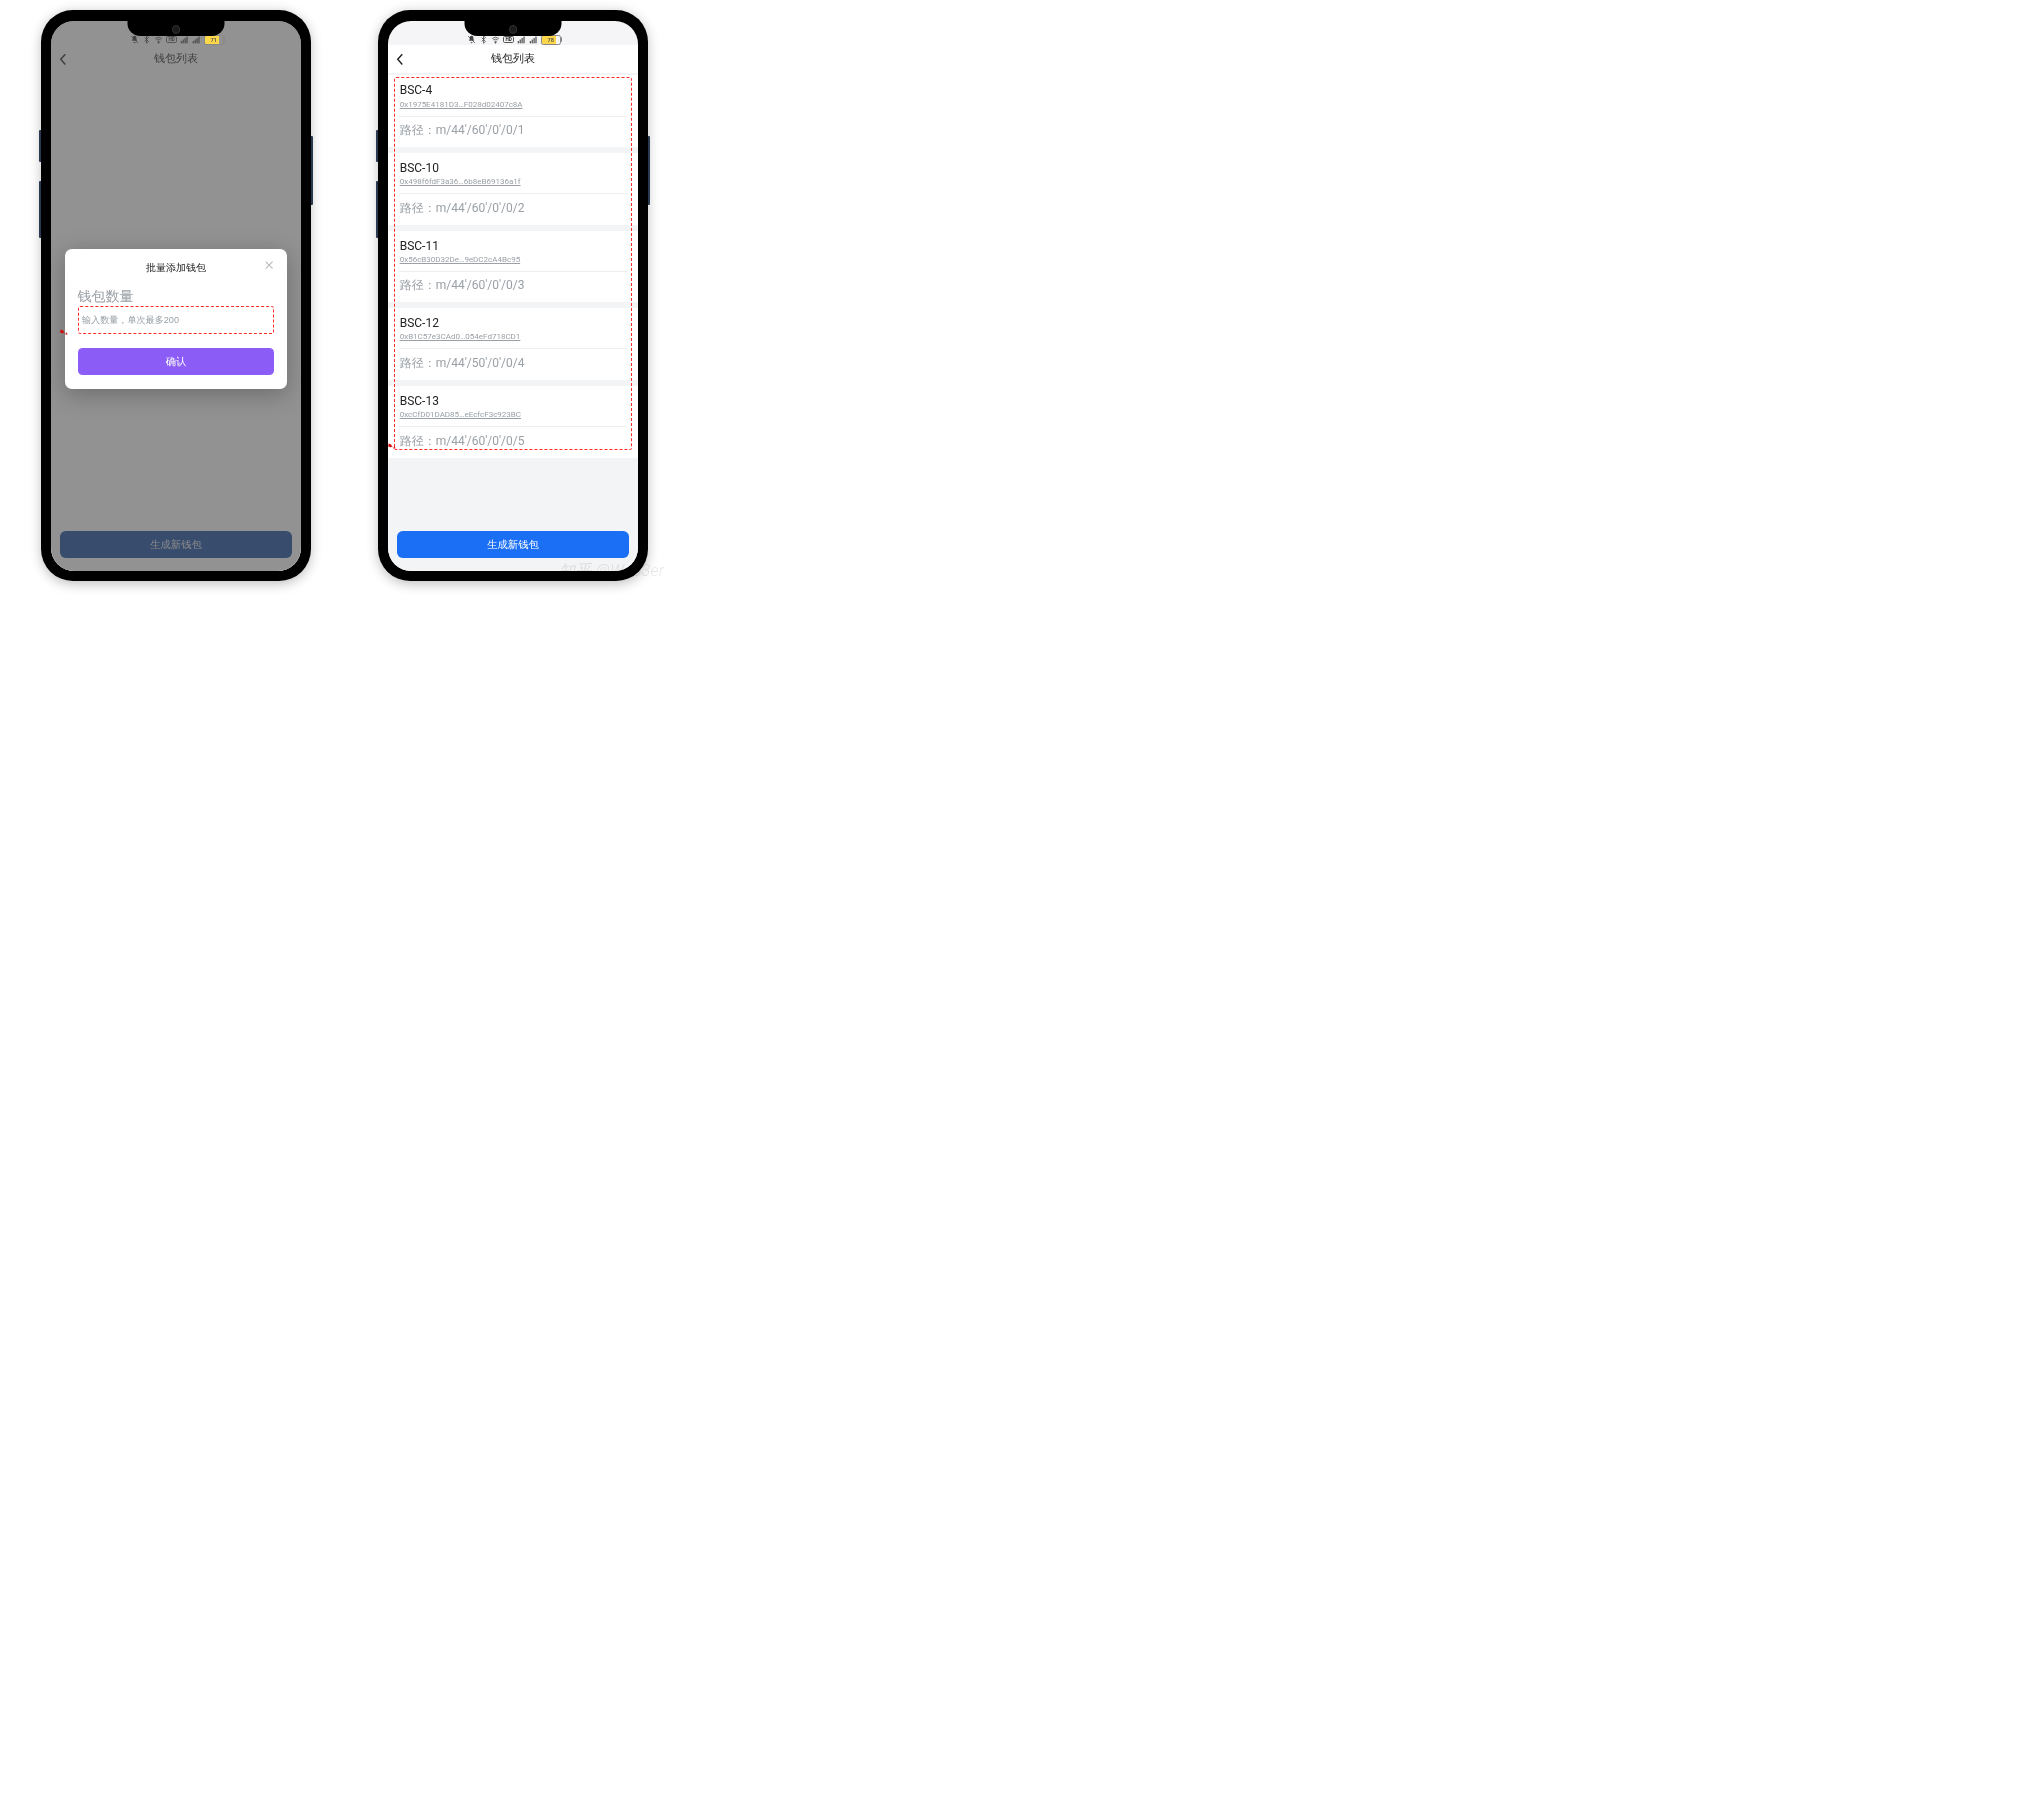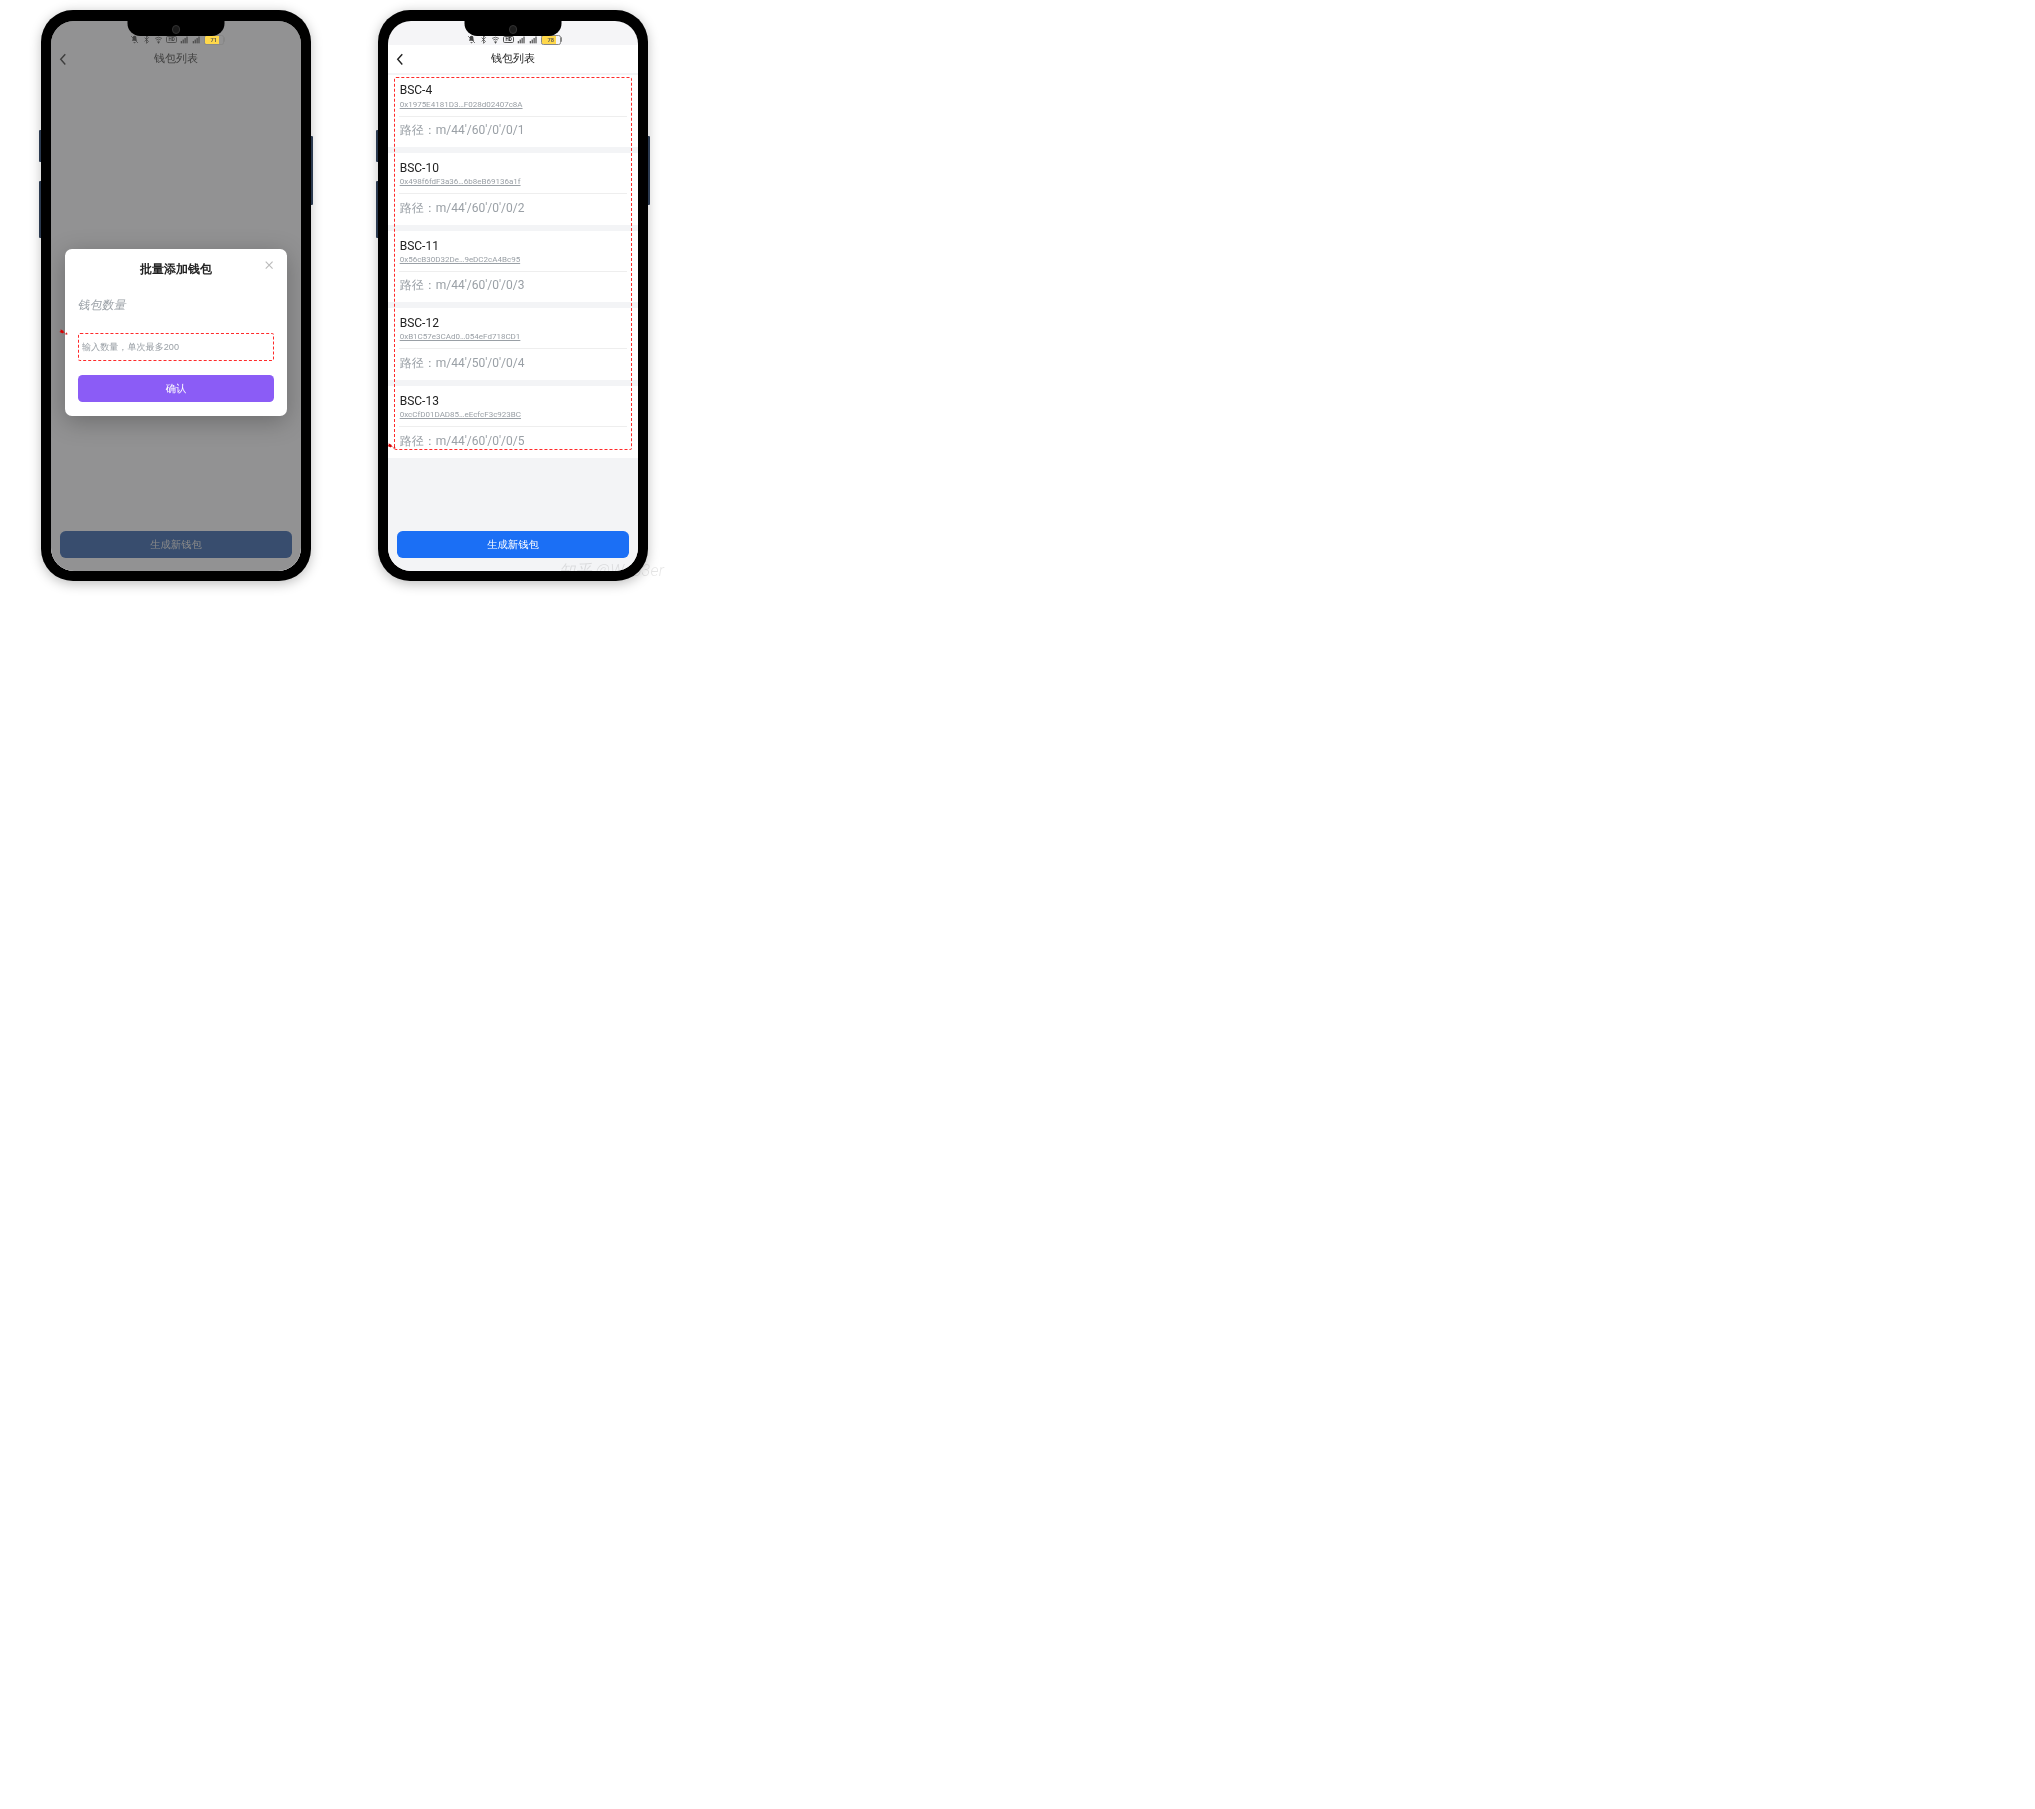--- a/index.html
+++ b/index.html
@@ -35,23 +35,23 @@
 .wname{font-size:12px;color:#222;margin-bottom:2.3px;}
 .waddr{font-size:8px;color:#9aa0a6;margin-bottom:6.9px;word-break:break-all;text-decoration:underline;}
 .wsep{border-top:0.6px solid #eee;margin:0 -1.1px 5.7px;}
 .wpath{font-size:12px;color:#9aa0a6;}
 .genbtn{position:absolute;left:9.1px;right:9.1px;bottom:12.6px;height:27.4px;border-radius:5.7px;background:#1b6ff5;color:#fff;display:flex;align-items:center;justify-content:center;font-size:10.3px;}
 
 .dim{position:absolute;inset:0;background:rgba(80,80,80,.60);z-index:3;}
 .left .header,.left .status{background:transparent;}
 
 .modal{position:absolute;z-index:10;left:13.7px;right:13.7px;top:228px;background:#fff;border-radius:6.9px;box-shadow:0 5.7px 23px rgba(0,0,0,.25);padding:12.6px 12.6px 13.7px;}
-.modal .mtitle{font-size:12px;font-weight:700;text-align:center;color:#222;margin-bottom:19px;position:relative;}
+.modal .mtitle{font-size:10px;font-weight:400;text-align:center;color:#222;margin-bottom:13px;position:relative;}
 .modal .close{position:absolute;right:0;top:-1.1px;font-size:12.6px;color:#bbb;}
-.modal .mlabel{font-size:12px;color:#9aa0a6;margin-bottom:19px;font-style:italic;}
+.modal .mlabel{font-size:14px;color:#9aa0a6;margin-bottom:0;}
 .modal .minput{width:100%;height:26px;border:none;background:transparent;font-size:9.1px;color:#333;padding:0 3.4px;box-sizing:border-box;}
 .modal .minput::placeholder{color:#9aa0a6;}
 .modal .dashwrap{border:1.1px dashed #ff2a2a;border-radius:2.3px;margin-bottom:13.7px;}
 .modal .okbtn{height:27.4px;border-radius:4.6px;background:#8b5cf6;color:#fff;display:flex;align-items:center;justify-content:center;font-size:10.3px;}
 .leftgen{position:absolute;left:9.1px;right:9.1px;bottom:12.6px;height:27.4px;border-radius:5.7px;background:#154a9c;color:#ddd;display:flex;align-items:center;justify-content:center;font-size:10.3px;z-index:2;}
 .watermark{position:absolute;right:13.7px;bottom:21px;font-size:16px;font-style:italic;color:rgba(0,0,0,.10);font-weight:300;letter-spacing:0.3px;z-index:50;}
 .arrow-red{position:absolute;font-size:11.4px;color:#d80000;line-height:1;z-index:30;transform:rotate(25deg);}
 
 svg{display:block;}
 </style>

